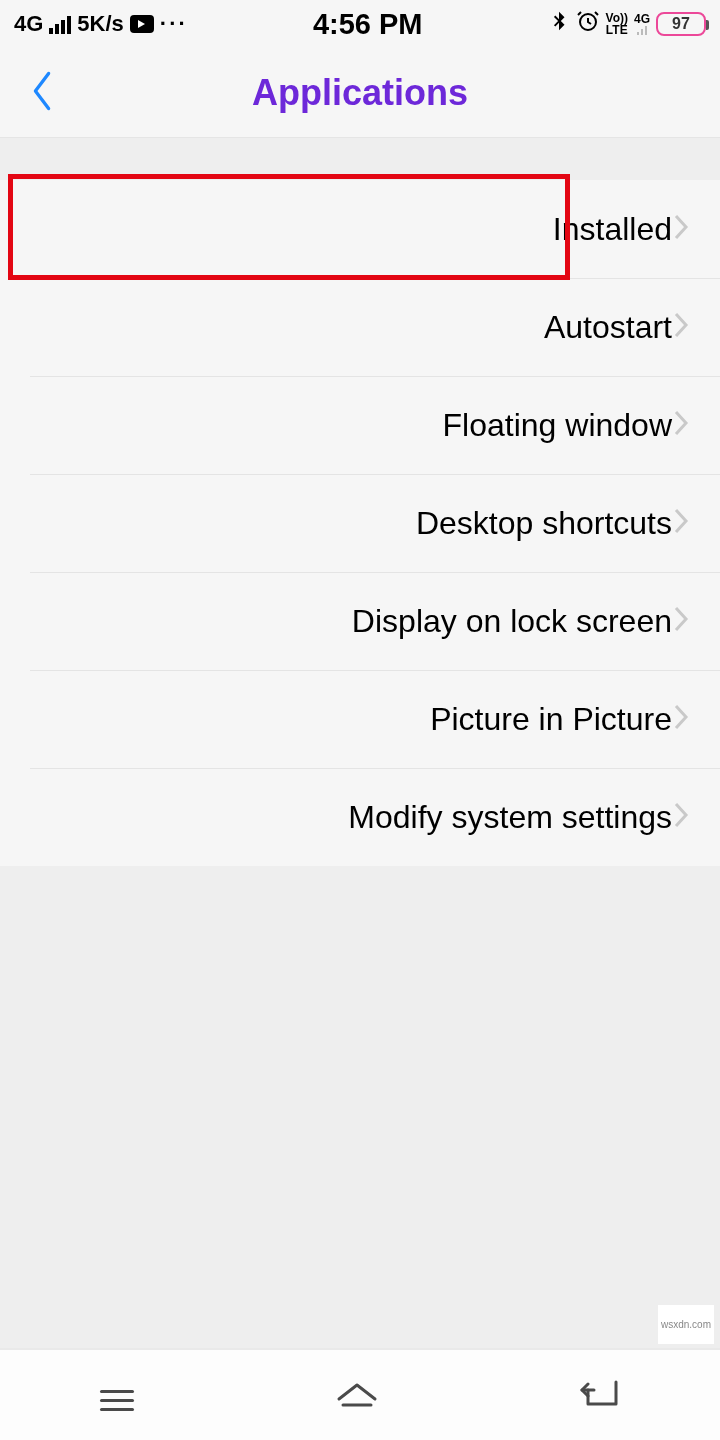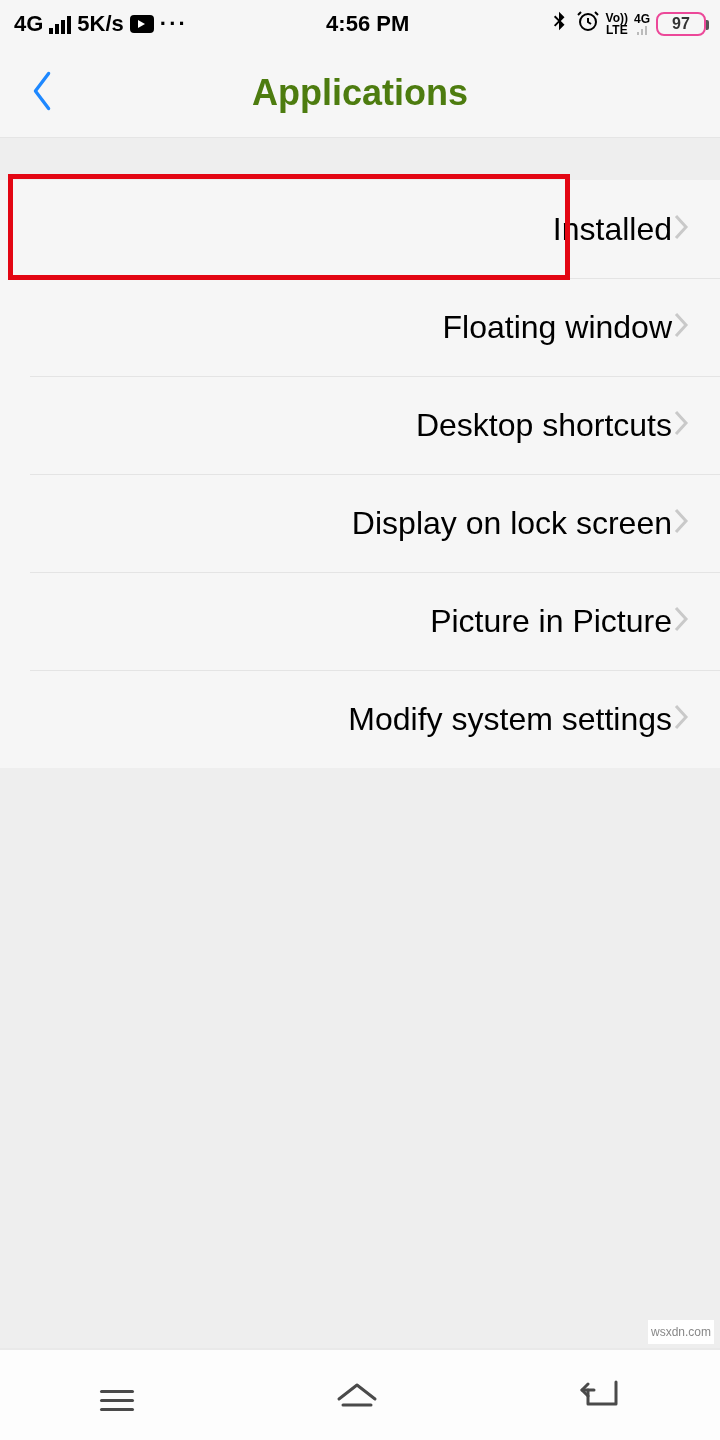--- a/index.html
+++ b/index.html
@@ -16,21 +16,21 @@
       background: #f6f6f6;
       display: flex;
       align-items: center;
       justify-content: space-between;
       padding: 8px 14px;
       font-size: 22px;
       font-weight: 600;
       color: #000;
     }
     .status-left { display: flex; align-items: center; gap: 6px; }
-    .status-center { font-size: 22px; font-weight: 600; }
+    .status-center { font-size: 29px; font-weight: 600; }
     .status-right { display: flex; align-items: center; gap: 6px; }
     .signal-bars {
       display: inline-flex;
       align-items: flex-end;
       gap: 2px;
       height: 20px;
     }
     .signal-bars span {
       width: 4px;
       background: #000;
@@ -71,21 +71,21 @@
       position: absolute;
       left: 28px;
       top: 50%;
       transform: translateY(-50%);
     }
     .header-title {
       flex: 1;
       text-align: center;
       font-size: 36px;
       font-weight: 700;
-      color: #4d7c0f;
+      color: #6d28d9;
     }
     .gap { height: 42px; background:#eeeeee; }
     .list {
       background: #f6f6f6;
     }
     .row {
       height: 98px;
       display: flex;
       align-items: center;
       justify-content: flex-end;
@@ -126,22 +126,22 @@
       display: flex;
       align-items: center;
       justify-content: space-around;
     }
     .nav-btn { color: #4a4a4a; }
     .menu-icon {
       display:inline-flex; flex-direction:column; gap:6px;
     }
     .menu-icon span{ width:34px; height:3px; background:#4a4a4a; border-radius:2px;}
     .watermark{
-      position:absolute; right:6px; bottom:96px; font-size:12px; color:#888;
-      background: #fff; padding: 5px 3px;
+      position:absolute; right:6px; bottom:96px; font-size:10px; color:#888;
+      background: #fff; padding: 14px 3px;
     }
   </style>
 </head>
 <body>
 
 <div class="status-bar">
   <div class="status-left">
     <span>4G</span>
     <span class="signal-bars">
         <span></span>
@@ -199,20 +199,28 @@
     <div class="highlight-box"></div>
     <span class="row-label">Installed</span>
     <span class="chevron">
       <svg width="18" height="30" viewBox="0 0 18 30" fill="none" stroke="currentColor" stroke-width="3">
           <polyline points="4 4 14 15 4 26"></polyline>
         </svg>
     </span>
   </div>
 
 
+  <div class="row">
+    <span class="row-label">Autostart</span>
+    <span class="chevron">
+      <svg width="18" height="30" viewBox="0 0 18 30" fill="none" stroke="currentColor" stroke-width="3">
+          <polyline points="4 4 14 15 4 26"></polyline>
+        </svg>
+    </span>
+  </div>
 
   <div class="row">
     <span class="row-label">Floating window</span>
     <span class="chevron">
       <svg width="18" height="30" viewBox="0 0 18 30" fill="none" stroke="currentColor" stroke-width="3">
           <polyline points="4 4 14 15 4 26"></polyline>
         </svg>
     </span>
   </div>
 

